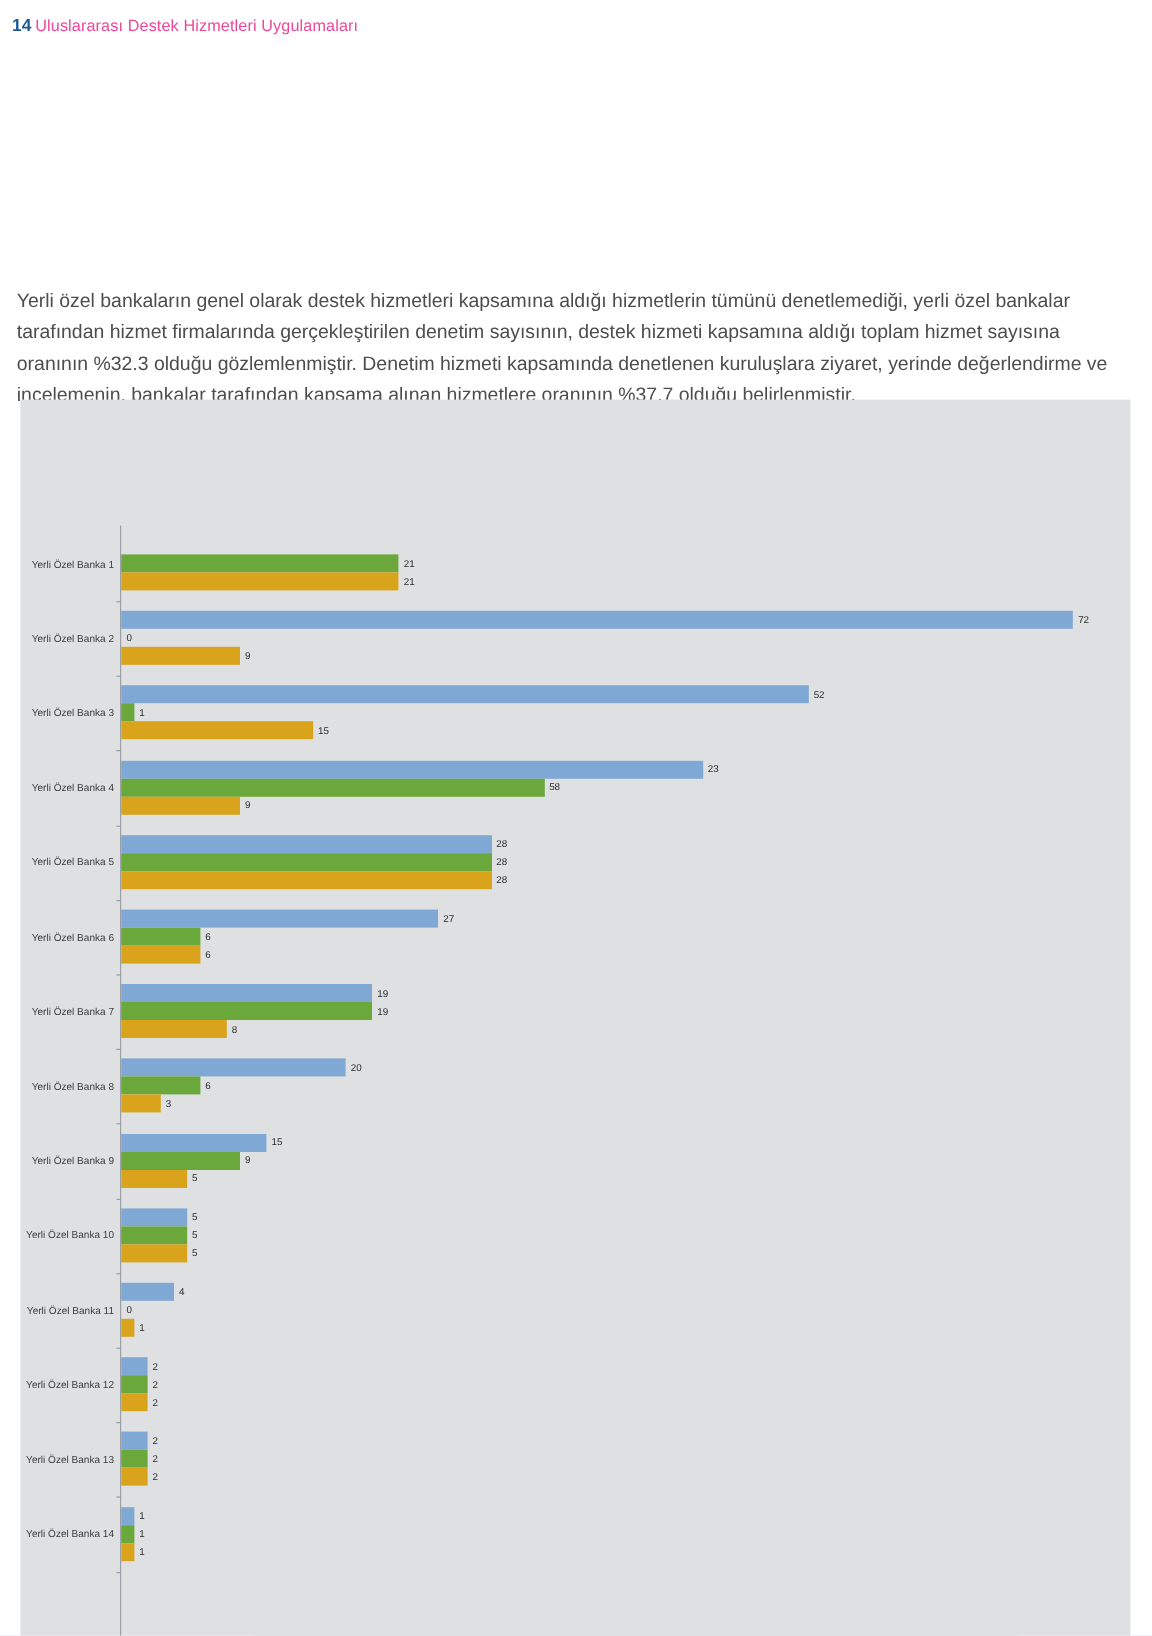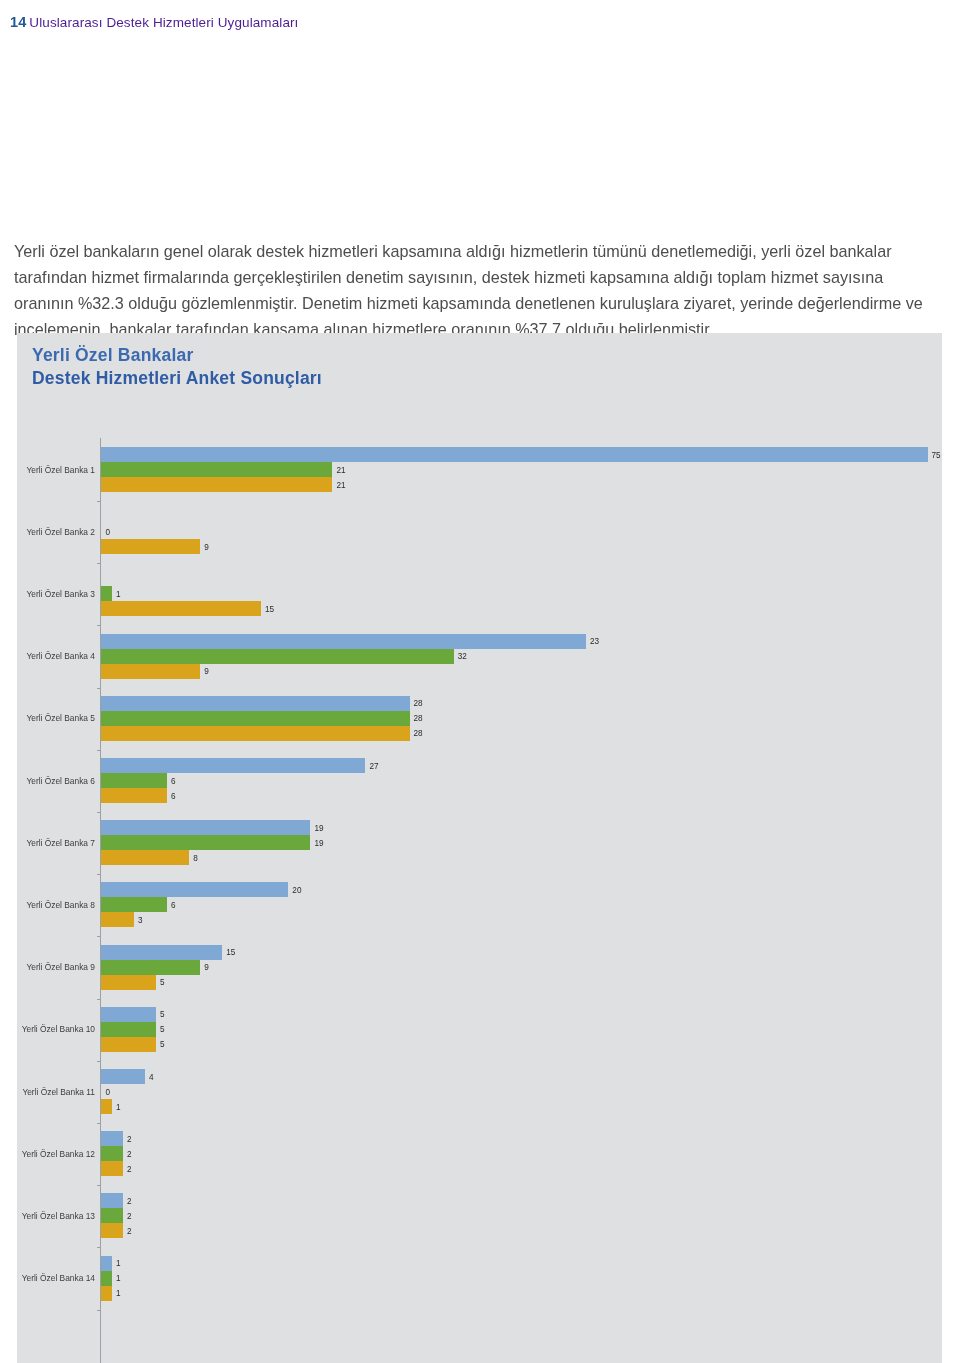--- a/index.html
+++ b/index.html
@@ -8,21 +8,21 @@
     font-family:"Liberation Sans", sans-serif;
     -webkit-font-smoothing:antialiased;
     position:relative;overflow:hidden;
   }
   
   .page-header{
     position:absolute;left:10px;top:14px;
     font-size:13.5px;color:#5b5b5b;letter-spacing:.1px;white-space:nowrap;
   }
   .page-header .pnum{color:#1f5a94;font-weight:bold;font-size:14.5px;margin-right:3px;}
-  .page-header .ptitle{color:#4c1d95;}
+  .page-header .ptitle{color:#ec4899;}
 
   
   .body-copy{
     position:absolute;left:14px;top:222px;width:930px;
     font-size:16.2px;line-height:26px;color:#4d4d4d;
     text-align:left;
   }
 
   
   .chart-panel{
@@ -73,78 +73,78 @@
 <body>
 
 <div class="page-header">
   <span class="pnum">14</span><span class="ptitle">Uluslararası Destek Hizmetleri Uygulamaları</span>
 </div>
 
 <p class="body-copy">Yerli özel bankaların genel olarak destek hizmetleri kapsamına aldığı hizmetlerin tümünü denetlemediği, yerli özel bankalar tarafından hizmet firmalarında gerçekleştirilen denetim sayısının, destek hizmeti kapsamına aldığı toplam hizmet sayısına oranının %32.3 olduğu gözlemlenmiştir. Denetim hizmeti kapsamında denetlenen kuruluşlara ziyaret, yerinde değerlendirme ve incelemenin, bankalar tarafından kapsama alınan hizmetlere oranının %37.7 olduğu belirlenmiştir.</p>
 
 <div class="chart-panel">
 
-  <div class="chart-title">
-    <div>Yerli Özel Bankalar</div>
-    <div class="l2">Destek Hizmetleri Anket Sonuçları</div>
-  </div>
 
   <div class="plot">
     <div class="axis-line"></div>
     <div id="groups">
         <div class="cat-group" style="top: 9px; height: 45px;">
           <div class="tick" style="top: 54px;"></div>
           <div class="cat-label" style="top: 17.5px;">Yerli Özel Banka 1</div>
-          <div class="bar-row" style="top: 0px; width: 826.5px;">
-            <div class="bar s0" style="width: 100%;"></div>
-            <span class="bar-val">75</span>
-          </div>
           <div class="bar-row" style="top: 15px; width: 231.42px;">
             <div class="bar s1" style="width: 100%;"></div>
             <span class="bar-val">21</span>
           </div>
           <div class="bar-row" style="top: 30px; width: 231.42px;">
             <div class="bar s2" style="width: 100%;"></div>
             <span class="bar-val">21</span>
           </div>
         </div>
         <div class="cat-group" style="top: 71.2px; height: 45px;">
           <div class="tick" style="top: 54px;"></div>
           <div class="cat-label" style="top: 17.5px;">Yerli Özel Banka 2</div>
+          <div class="bar-row" style="top: 0px; width: 793.44px;">
+            <div class="bar s0" style="width: 100%;"></div>
+            <span class="bar-val">72</span>
+          </div>
           <div class="bar-row" style="top: 15px; width: 0.5px;">
             <div class="bar s1" style="width: 0px;"></div>
             <span class="bar-val">0</span>
           </div>
           <div class="bar-row" style="top: 30px; width: 99.18px;">
             <div class="bar s2" style="width: 100%;"></div>
             <span class="bar-val">9</span>
           </div>
         </div>
         <div class="cat-group" style="top: 133.4px; height: 45px;">
           <div class="tick" style="top: 54px;"></div>
           <div class="cat-label" style="top: 17.5px;">Yerli Özel Banka 3</div>
+          <div class="bar-row" style="top: 0px; width: 573.04px;">
+            <div class="bar s0" style="width: 100%;"></div>
+            <span class="bar-val">52</span>
+          </div>
           <div class="bar-row" style="top: 15px; width: 11.02px;">
             <div class="bar s1" style="width: 100%;"></div>
             <span class="bar-val">1</span>
           </div>
           <div class="bar-row" style="top: 30px; width: 160px;">
             <div class="bar s2" style="width: 100%;"></div>
             <span class="bar-val">15</span>
           </div>
         </div>
         <div class="cat-group" style="top: 195.6px; height: 45px;">
           <div class="tick" style="top: 54px;"></div>
           <div class="cat-label" style="top: 17.5px;">Yerli Özel Banka 4</div>
           <div class="bar-row" style="top: 0px; width: 484.88px;">
             <div class="bar s0" style="width: 100%;"></div>
             <span class="bar-val">23</span>
           </div>
           <div class="bar-row" style="top: 15px; width: 352.64px;">
             <div class="bar s1" style="width: 100%;"></div>
-            <span class="bar-val">32</span>
+            <span class="bar-val">58</span>
           </div>
           <div class="bar-row" style="top: 30px; width: 99.18px;">
             <div class="bar s2" style="width: 100%;"></div>
             <span class="bar-val">9</span>
           </div>
         </div>
         <div class="cat-group" style="top: 257.8px; height: 45px;">
           <div class="tick" style="top: 54px;"></div>
           <div class="cat-label" style="top: 17.5px;">Yerli Özel Banka 5</div>
           <div class="bar-row" style="top: 0px; width: 308.56px;">

